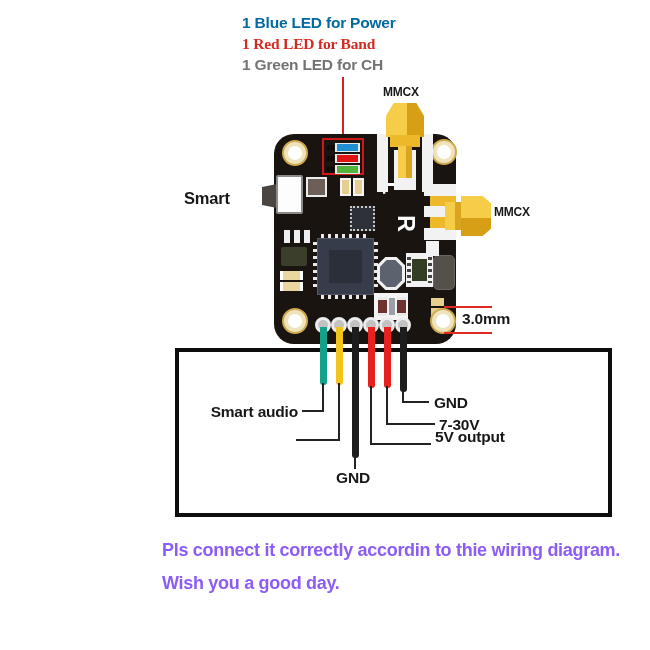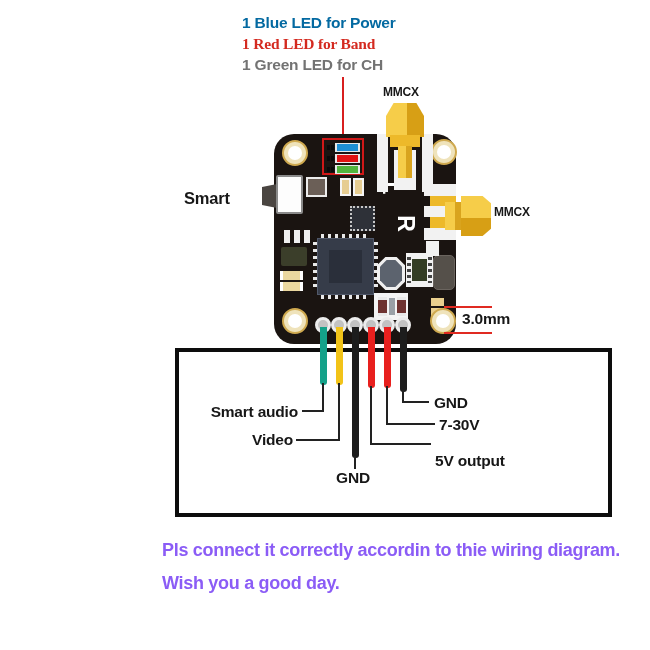--- a/index.html
+++ b/index.html
@@ -214,22 +214,21 @@
   <div class="abs tline" style="left:296px;top:439px;width:43px;height:2px;"></div>
   <div class="abs tline" style="left:354px;top:456px;width:2px;height:13px;"></div>
   <div class="abs tline" style="left:370px;top:386px;width:2px;height:59px;"></div>
   <div class="abs tline" style="left:372px;top:443px;width:59px;height:2px;"></div>
   <div class="abs tline" style="left:386px;top:386px;width:2px;height:39px;"></div>
   <div class="abs tline" style="left:388px;top:423px;width:47px;height:2px;"></div>
   <div class="abs tline" style="left:402px;top:390px;width:2px;height:13px;"></div>
   <div class="abs tline" style="left:404px;top:401px;width:25px;height:2px;"></div>
 
   <div class="abs lbl wlbl ra" style="left:176px;top:403px;width:122px;">Smart audio</div>
-  <div class="abs lbl wlbl ra" style="left:176px;top:431px;width:117px;">Video</div>
   <div class="abs lbl wlbl ctr" style="left:324px;top:469px;width:58px;">GND</div>
   <div class="abs lbl wlbl" style="left:434px;top:394px;">GND</div>
   <div class="abs lbl wlbl" style="left:439px;top:416px;">7-30V</div>
-  <div class="abs lbl wlbl" style="left:435px;top:452px;">5V output</div>
+  <div class="abs lbl wlbl" style="left:435px;top:428px;">5V output</div>
 
   <div class="abs footer" style="left:162px;top:540px;">Pls connect it correctly accordin to thie wiring diagram.</div>
   <div class="abs footer" style="left:162px;top:573px;">Wish you a good day.</div>
 
 </div>
 
 </body></html>

